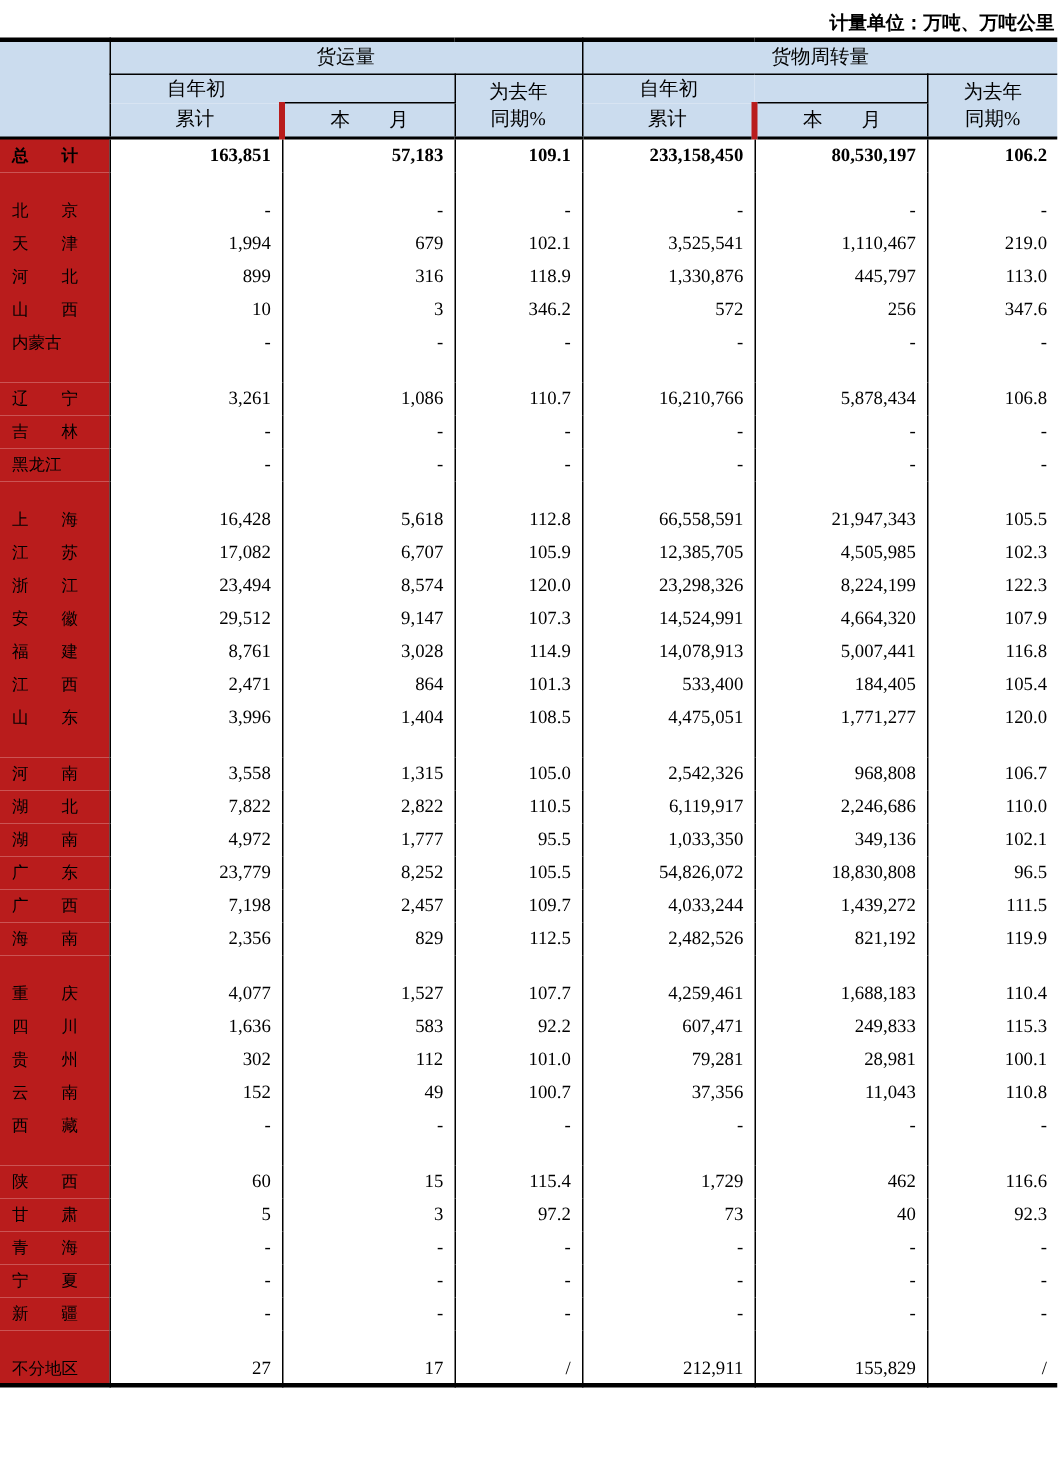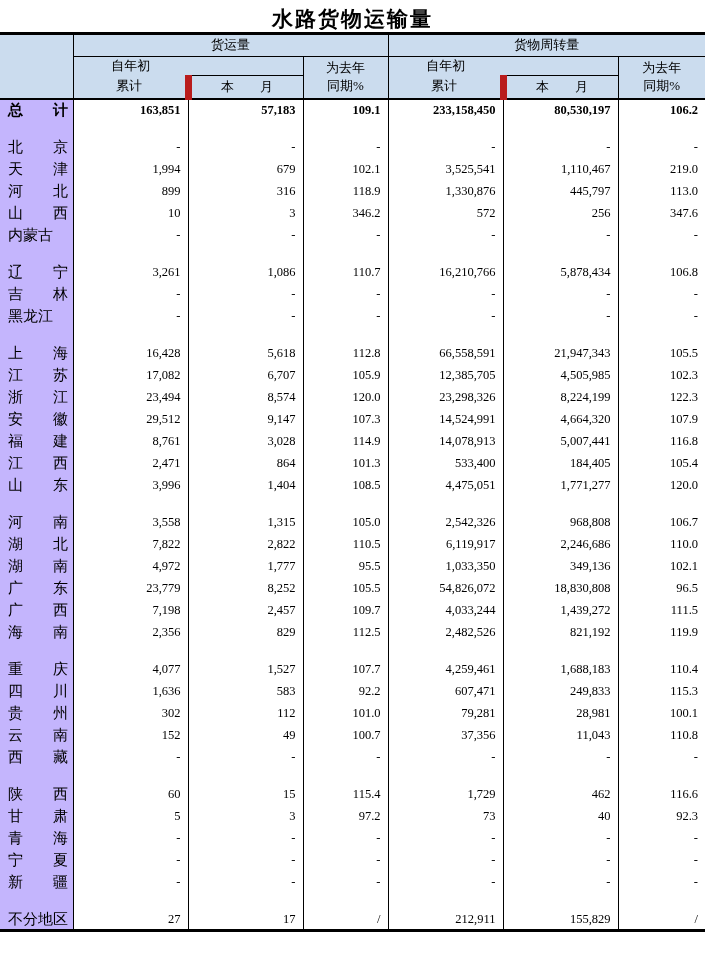--- a/index.html
+++ b/index.html
@@ -64,48 +64,48 @@
 
   td.corner       { border-right: 1px solid #000; border-bottom: 2px solid #000; }
   td.group-cell   { border-bottom: 1px solid #000; margin-top: 18px; }
   td.group-cell.g1{ border-right: 1px solid #000; }
   td.h-cum-top    { }
   td.h-cum-top.gl { border-left: 1px solid #000; }
   td.h-empty      { border-bottom: 1px solid #000; }
   td.h-yoy        { border-left: 1px solid #000; border-bottom: 2px solid #000; text-align: center; }
   td.h-cum-bot    { border-bottom: 2px solid #000; margin-left: 31px; }
   td.h-cum-bot.gl { border-left: 1px solid #000; }
-  td.h-month      { border-left: 7px solid #b91c1c; border-bottom: 2px solid #000; }
+  td.h-month      { border-left: 4px solid #b91c1c; border-bottom: 2px solid #000; }
 
   tbody td {
     padding: 0;
     vertical-align: middle;
     font-size: 12.5px;
   }
   tbody td.label-cell {
-    background: #c4b5fd;
+    background: #b91c1c;
     font-family: "Liberation Sans", sans-serif;
-    font-size: 15px;
+    font-size: 11px;
     text-align: left;
     padding-left: 8px;
   }
   tbody td.num-cell {
     text-align: right;
     padding-right: 7px;
     border-left: 1px solid #000;
   }
   tr.r-data  { height: 22px; }
   tr.r-total { height: 23px; font-weight: bold; }
   tr.r-blank { height: 15px; }
 </style>
 </head>
 <body>
 
 <div class="page">
-  <h1 class="title">水路货物运输量</h1>
+  <div class="unit-note">计量单位：万吨、万吨公里</div>
 
   <table class="report">
     <colgroup>
       <col class="c-label">
       <col class="c-cum1">
       <col class="c-mon1">
       <col class="c-yoy1">
       <col class="c-cum2">
       <col class="c-mon2">
       <col class="c-yoy2">

